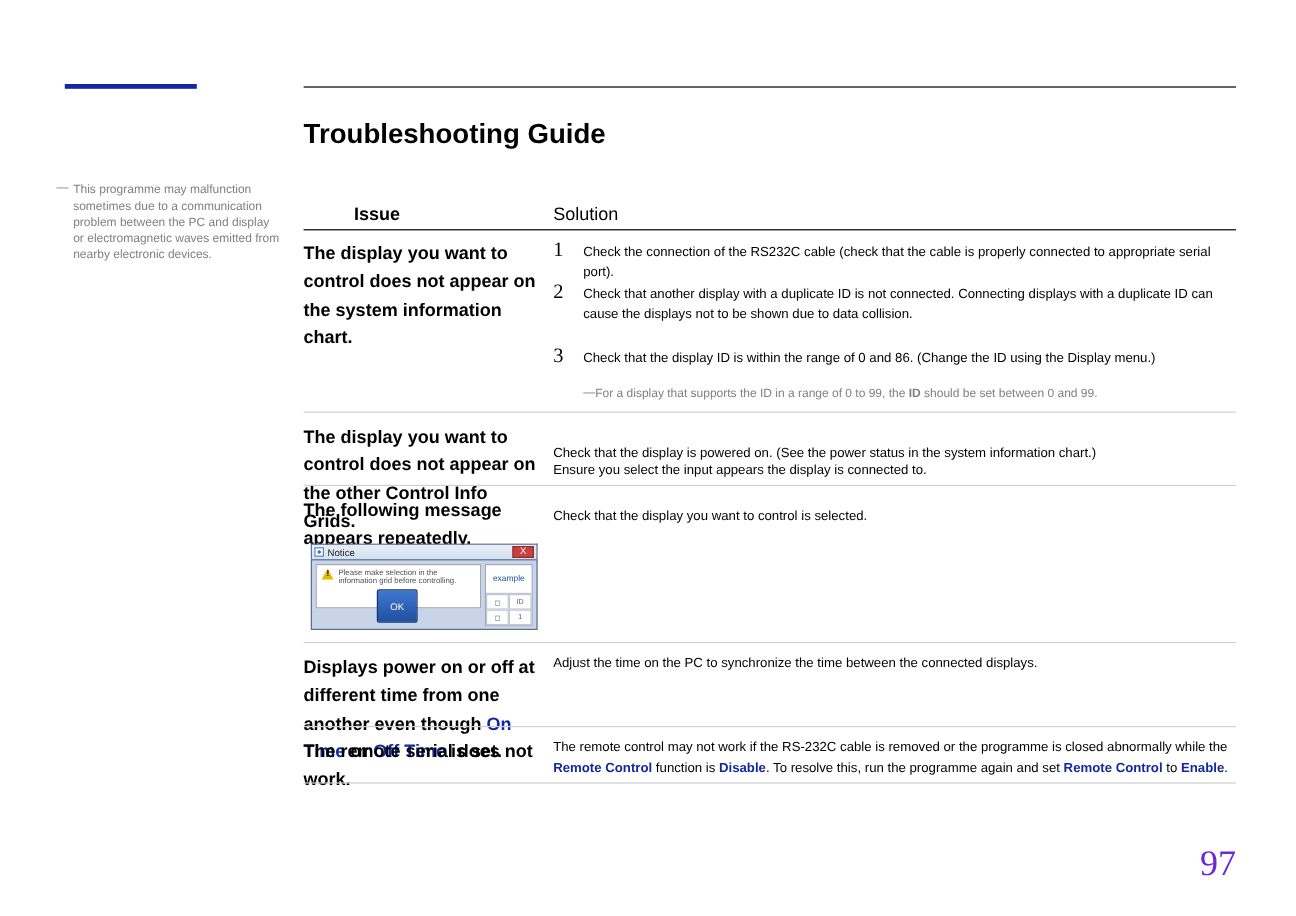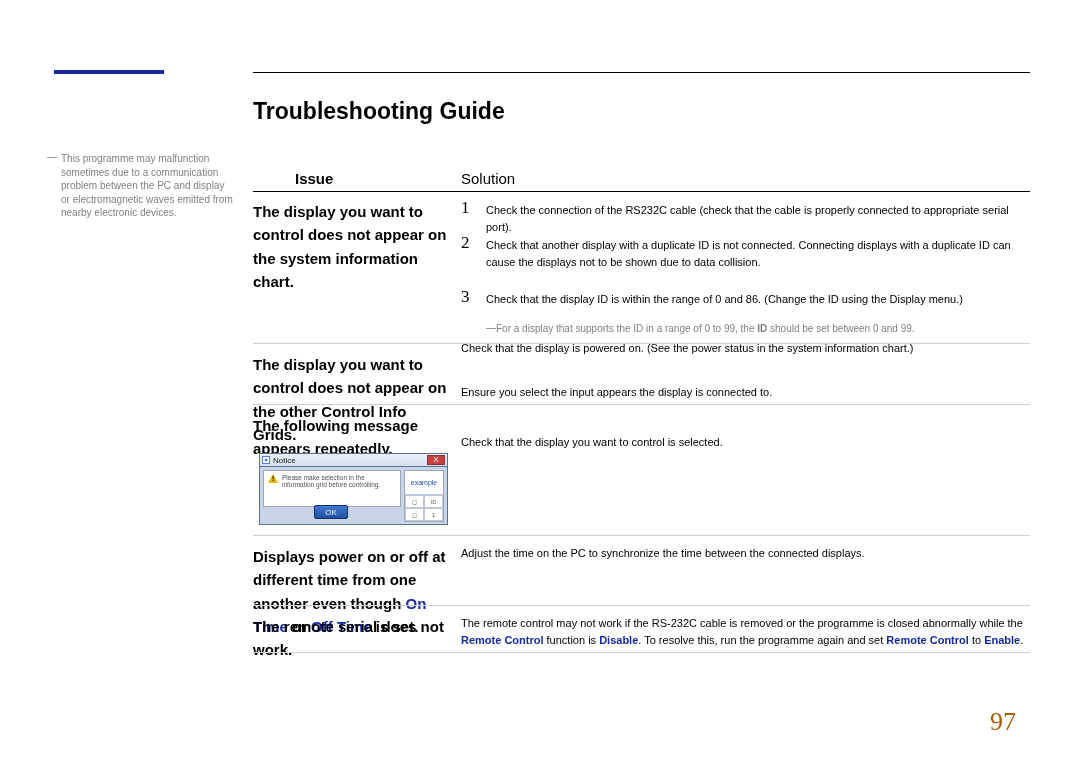--- a/index.html
+++ b/index.html
@@ -219,21 +219,21 @@
   .dialog-msg {
     font-size: 6.5px;
     line-height: 1.15;
     color: #505050;
   }
   .dialog-ok {
     position: absolute;
     left: 54px;
     bottom: 5px;
     width: 34px;
-    height: 14px;
+    height: 28px;
     background: linear-gradient(#4078d0, #2050a0);
     color: #fff;
     font-size: 8px;
     display: flex;
     align-items: center;
     justify-content: center;
     border: 1px solid #103070;
     border-radius: 2px;
   }
   .dialog-side {
@@ -264,25 +264,25 @@
     border: 0.5px solid #c0c8d8;
     display: flex;
     align-items: center;
     justify-content: center;
     font-size: 6px;
     color: #606060;
   }
 
   .page-num {
     position: absolute;
-    right: 64px;
+    right: 50px;
     bottom: 26px;
     font-family: Georgia, "Times New Roman", serif;
-    font-size: 26px;
-    color: #a16207;
+    font-size: 30px;
+    color: #6d28d9;
   }
 </style>
 </head>
 <body>
 
 <div class="accent-bar"></div>
 <div class="top-rule"></div>
 <h1 class="title">Troubleshooting Guide</h1>
 
 <div class="side-note">
@@ -303,26 +303,26 @@
 <div class="sol-indent" style="top:237px">Check that another display with a duplicate ID is not connected. Connecting displays with a duplicate ID can cause the displays not to be shown due to data collision.</div>
 <div class="num" style="top:287px">3</div>
 <div class="sol-indent" style="top:291px">Check that the display ID is within the range of 0 and 86. (Change the ID using the Display menu.)</div>
 <div class="footnote" style="top:322px; left:496px; width:535px">
   <span class="dash">―</span>
   <span>For a display that supports the ID in a range of 0 to 99, the </span><b>ID</b><span> should be set between 0 and 99.</span>
 </div>
 <div class="row-rule" style="top:343px"></div>
 
 <div class="issue-col" style="top:353px">The display you want to control does not appear on the other Control Info Grids.</div>
-<div class="sol-col" style="top:340px">Check that the display is powered on. (See the power status in the system information chart.)</div>
+<div class="sol-col" style="top:370px">Check that the display is powered on. (See the power status in the system information chart.)</div>
 <div class="sol-col" style="top:384px">Ensure you select the input appears the display is connected to.</div>
 <div class="row-rule" style="top:404px"></div>
 
 <div class="issue-col" style="top:414px">The following message appears repeatedly.</div>
-<div class="sol-col" style="top:434px">Check that the display you want to control is selected.</div>
+<div class="sol-col" style="top:422px">Check that the display you want to control is selected.</div>
 
 <div class="dialog">
   <div class="dialog-title">
     <span class="ticon"></span>
     <span class="ttext">Notice</span>
     <span class="close">X</span>
   </div>
   <div class="dialog-body">
     <div class="dialog-msgbox">
       <div class="dialog-msgrow">

